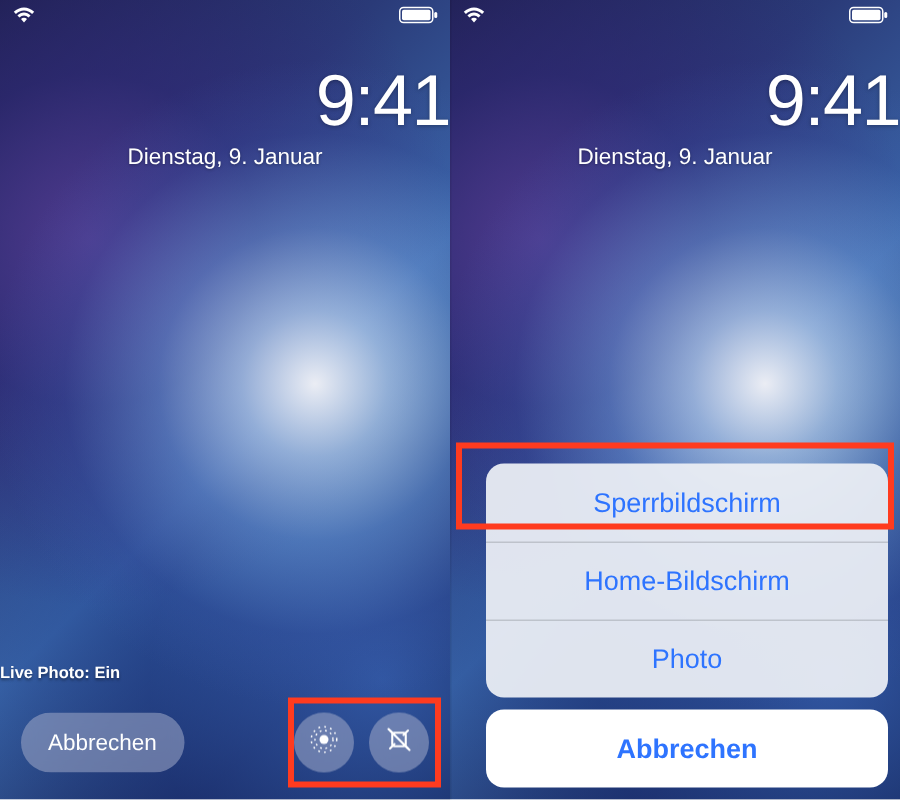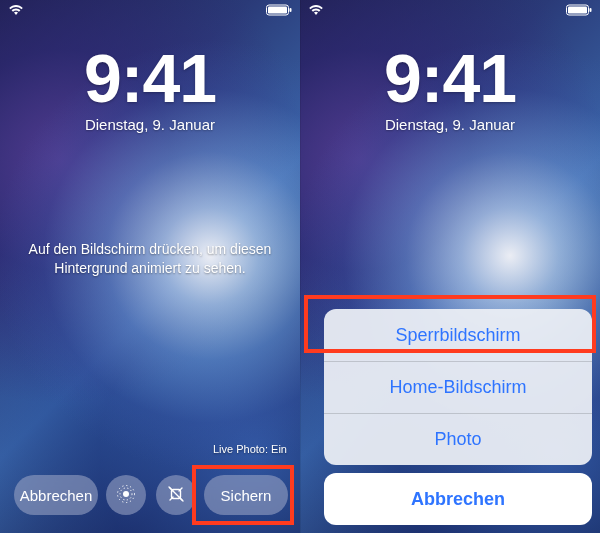--- a/index.html
+++ b/index.html
@@ -39,25 +39,26 @@
   }
   .wifi svg, .battery svg { display: block; }
   .clock-block {
     position: absolute;
     top: 44px;
     left: 0; right: 0;
     text-align: center;
     z-index: 3;
   }
   .time {
-    font-size: 68px;
-    font-weight: 700;
+    font-size: 48px;
+    font-weight: 400;
     letter-spacing: -1px;
     line-height: 1;
     text-shadow: 0 1px 3px rgba(0,0,0,0.3);
+    text-align: right;
   }
   .date {
     font-size: 15px;
     font-weight: 400;
     margin-top: 4px;
     text-shadow: 0 1px 2px rgba(0,0,0,0.3);
     text-align: center;
   }
   .hint {
     position: absolute;
@@ -67,23 +68,23 @@
     font-size: 14px;
     line-height: 1.35;
     padding: 0 20px;
     z-index: 3;
     text-shadow: 0 1px 2px rgba(0,0,0,0.4);
   }
   .live-label {
     position: absolute;
     left: 0; right: 13px;
     bottom: 78px;
-    text-align: right;
+    text-align: left;
     font-size: 11px;
-    font-weight: 400;
+    font-weight: 700;
     z-index: 3;
     text-shadow: 0 1px 2px rgba(0,0,0,0.4);
   }
   .toolbar {
     position: absolute;
     left: 0; right: 0;
     bottom: 18px;
     display: flex;
     align-items: center;
     justify-content: space-between;
@@ -177,24 +178,20 @@
           <rect x="2" y="2.5" width="19" height="7" rx="1.2" fill="#fff"></rect>
         </svg>
     </span>
   </div>
 
   <div class="clock-block">
     <div class="time">9:41</div>
     <div class="date">Dienstag, 9. Januar</div>
   </div>
 
-  <div class="hint">
-    <span>Auf den Bildschirm drücken, um diesen</span><br>
-    <span>Hintergrund animiert zu sehen.</span>
-  </div>
 
   <div class="live-label">Live Photo: Ein</div>
 
   <div class="toolbar">
     <button class="pill text-btn">Abbrechen</button>
     <div class="toolbar-mid">
       <button class="pill icon-btn">
         <span>
           <svg width="20" height="20" viewBox="0 0 20 20">
               <circle cx="10" cy="10" r="3" fill="#fff"></circle>
@@ -206,21 +203,20 @@
       <button class="pill icon-btn">
         <span>
           <svg width="20" height="20" viewBox="0 0 20 20">
               <rect x="5.5" y="5.5" width="9" height="9" rx="1.5" fill="none" stroke="#fff" stroke-width="1.4"></rect>
               <path d="M4 4 L7 7 M16 4 L13 7 M4 16 L7 13 M16 16 L13 13" stroke="#fff" stroke-width="1.4" stroke-linecap="round"></path>
               <line x1="3" y1="3" x2="17" y2="17" stroke="#fff" stroke-width="1.4" stroke-linecap="round"></line>
             </svg>
         </span>
       </button>
     </div>
-    <button class="pill text-btn">Sichern</button>
   </div>
 
   <div class="highlight-box" style="right:6px; bottom:8px; width:102px; height:60px;"></div>
 </div>
 
 <div class="divider"></div>
 
 <div class="phone">
   <div class="wallpaper"></div>
 

